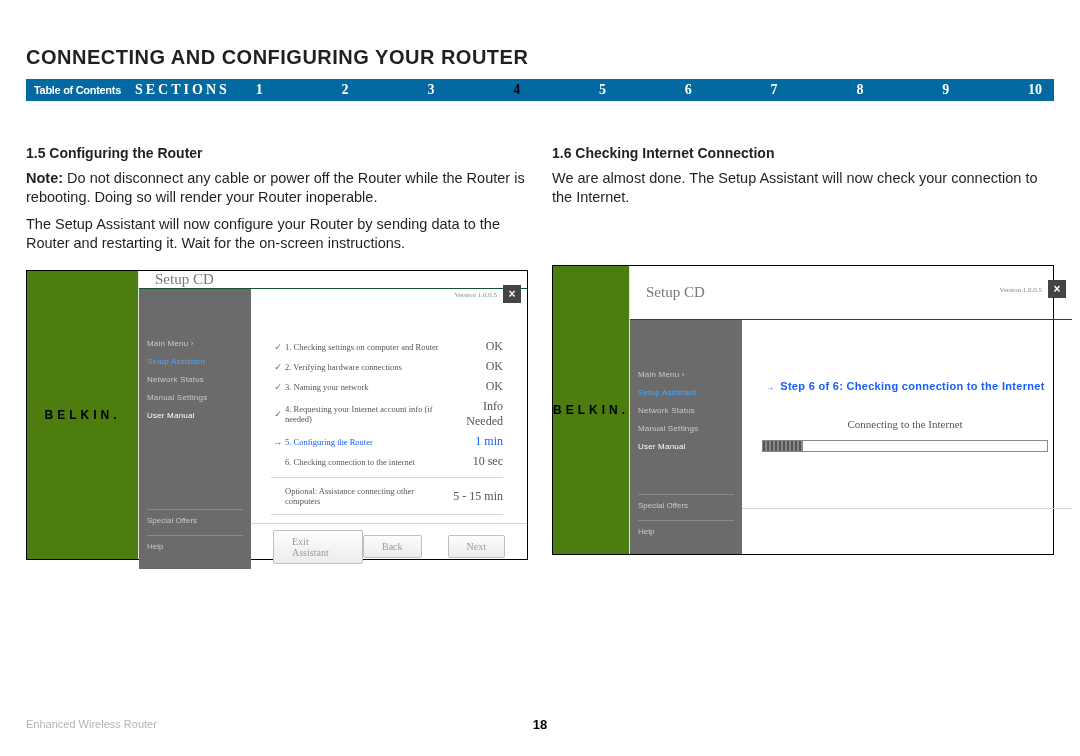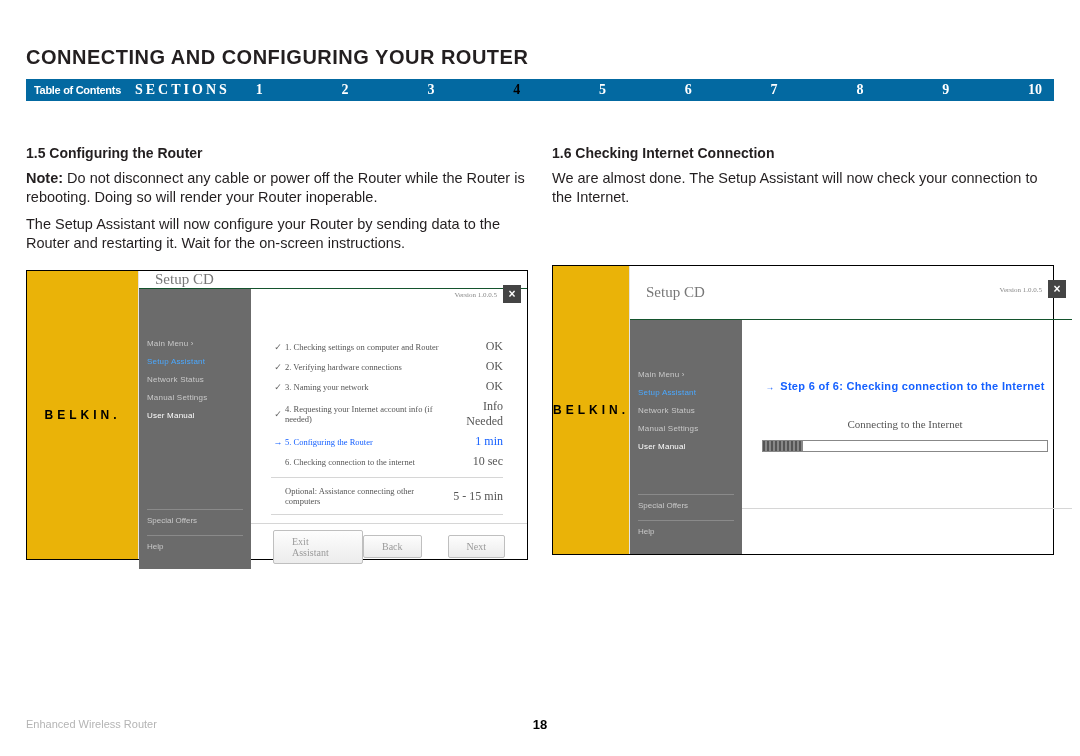--- a/index.html
+++ b/index.html
@@ -21,21 +21,21 @@
   
   .shot { border: 1px solid #000; height: 290px; margin-top: 18px; display: flex; background: #fff; }
   .s-side { width: 112px; background: #6b6b6b; color: #c9c9c9; font-size: 8px; display: flex; flex-direction: column; }
   .s-side-top { flex: 1; padding: 50px 8px 0 8px; }
   .s-side-top .mitem { margin-bottom: 9px; letter-spacing: 0.2px; }
   .s-side-top .mitem.active { color: #4aa8ff; }
   .s-side-bottom { padding: 8px; }
   .s-side-bottom .mitem { margin-bottom: 10px; }
   .s-side hr { border: none; border-top: 1px solid #8a8a8a; margin: 6px 0; }
   .s-header { height: 54px; border-bottom: 1px solid #14532d; display: flex; align-items: center; position: relative; }
-  .shot .brandbox { width: 112px; background:#eab308; display:flex; align-items:center; justify-content:center; border-right:1px solid #e4e4e4; }
+  .shot .brandbox { width: 112px; background:#4d7c0f; display:flex; align-items:center; justify-content:center; border-right:1px solid #e4e4e4; }
   .brandtext { font-family: 'Arial Black', Arial, sans-serif; letter-spacing: 4px; font-size: 12px; font-weight: 900; color:#000; }
   .s-header-title { font-family: Georgia, serif; font-size: 15px; color: #777; padding-left: 16px; }
   .s-ver { position: absolute; right: 30px; top: 20px; font-size: 7px; color: #888; font-family: Georgia, serif; }
   .s-close { position: absolute; right: 6px; top: 14px; width: 18px; height: 18px; background: #444; color: #fff; display: flex; align-items: center; justify-content: center; font-weight: bold; font-size: 12px; cursor: pointer; }
 
   .s-body { flex: 1; padding: 50px 24px 0 20px; font-family: Georgia, serif; font-size: 8.5px; color: #555; position: relative; }
   .steprow { display: flex; align-items: center; margin-bottom: 5px; }
   .steprow .ic { width: 14px; text-align: center; font-size: 9px; }
   .steprow .lbl { flex: 1; }
   .steprow .st { width: 54px; text-align: right; font-size: 12px; }

